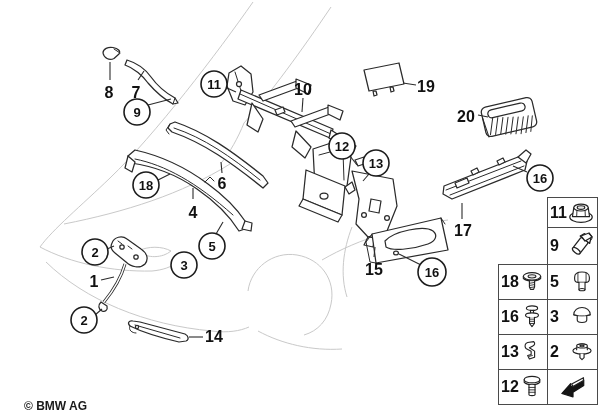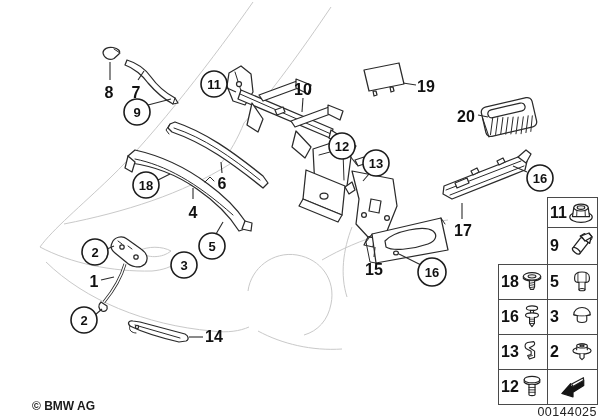--- a/index.html
+++ b/index.html
@@ -14,21 +14,21 @@
   .clabel{font:bold 13px "Liberation Sans",sans-serif;fill:#111;text-anchor:middle;dominant-baseline:central;}
   .plabel{font:bold 16px "Liberation Sans",sans-serif;fill:#111;text-anchor:middle;dominant-baseline:central;}
   .lcell{position:absolute;background:#fff;border:1px solid #4a4a4a;box-sizing:border-box;
          display:flex;align-items:center;padding:1px 2px;}
   .lnum{font:bold 16px "Liberation Sans",sans-serif;color:#111;line-height:1;}
   .licon{margin-left:auto;display:block;}
   .licon path,.licon ellipse,.licon rect,.licon line{stroke:#222;stroke-width:1.3;fill:#fff;stroke-linejoin:round;stroke-linecap:round;}
   .licon .thin{stroke-width:1;fill:none;}
   .licon .dark{fill:#151515;stroke:#151515;}
   .licon .lite{fill:#e8e8e8;}
-  .copyright{position:absolute;left:32px;top:399px;font:700 12px "Liberation Sans",sans-serif;color:#1a1a1a;}
+  .copyright{position:absolute;left:24px;top:399px;font:700 12px "Liberation Sans",sans-serif;color:#1a1a1a;}
   .diagnum{position:absolute;left:497px;top:405px;width:100px;text-align:right;
            font:400 12.5px "Liberation Sans",sans-serif;color:#222;letter-spacing:.5px;}
 </style>
 </head>
 <body>
 
 <div class="stage">
 
 <svg class="base" width="600" height="420" viewBox="0 0 600 420">
 
@@ -321,15 +321,14 @@
   </svg>
 </div>
 <div class="lcell" style="left:547px;top:369px;width:51px;height:36px">
   <svg class="licon" style="margin:auto" width="32" height="28" viewBox="0 0 30 30">
     <path class="dark" d="M3,22 L12.5,11.5 L12.5,15 L26.5,7.5 L26.5,13.5 L15,20.5 L15,25.5 Z"></path>
     <path d="M13.6,11.8 L26.2,5 L26.2,8 L15,14.4 Z" stroke-width="1"></path>
   </svg>
 </div>
 
 <div class="copyright">© BMW AG</div>
-<div class="diagnum">00144025</div>
 
 </div>
 
 </body></html>

